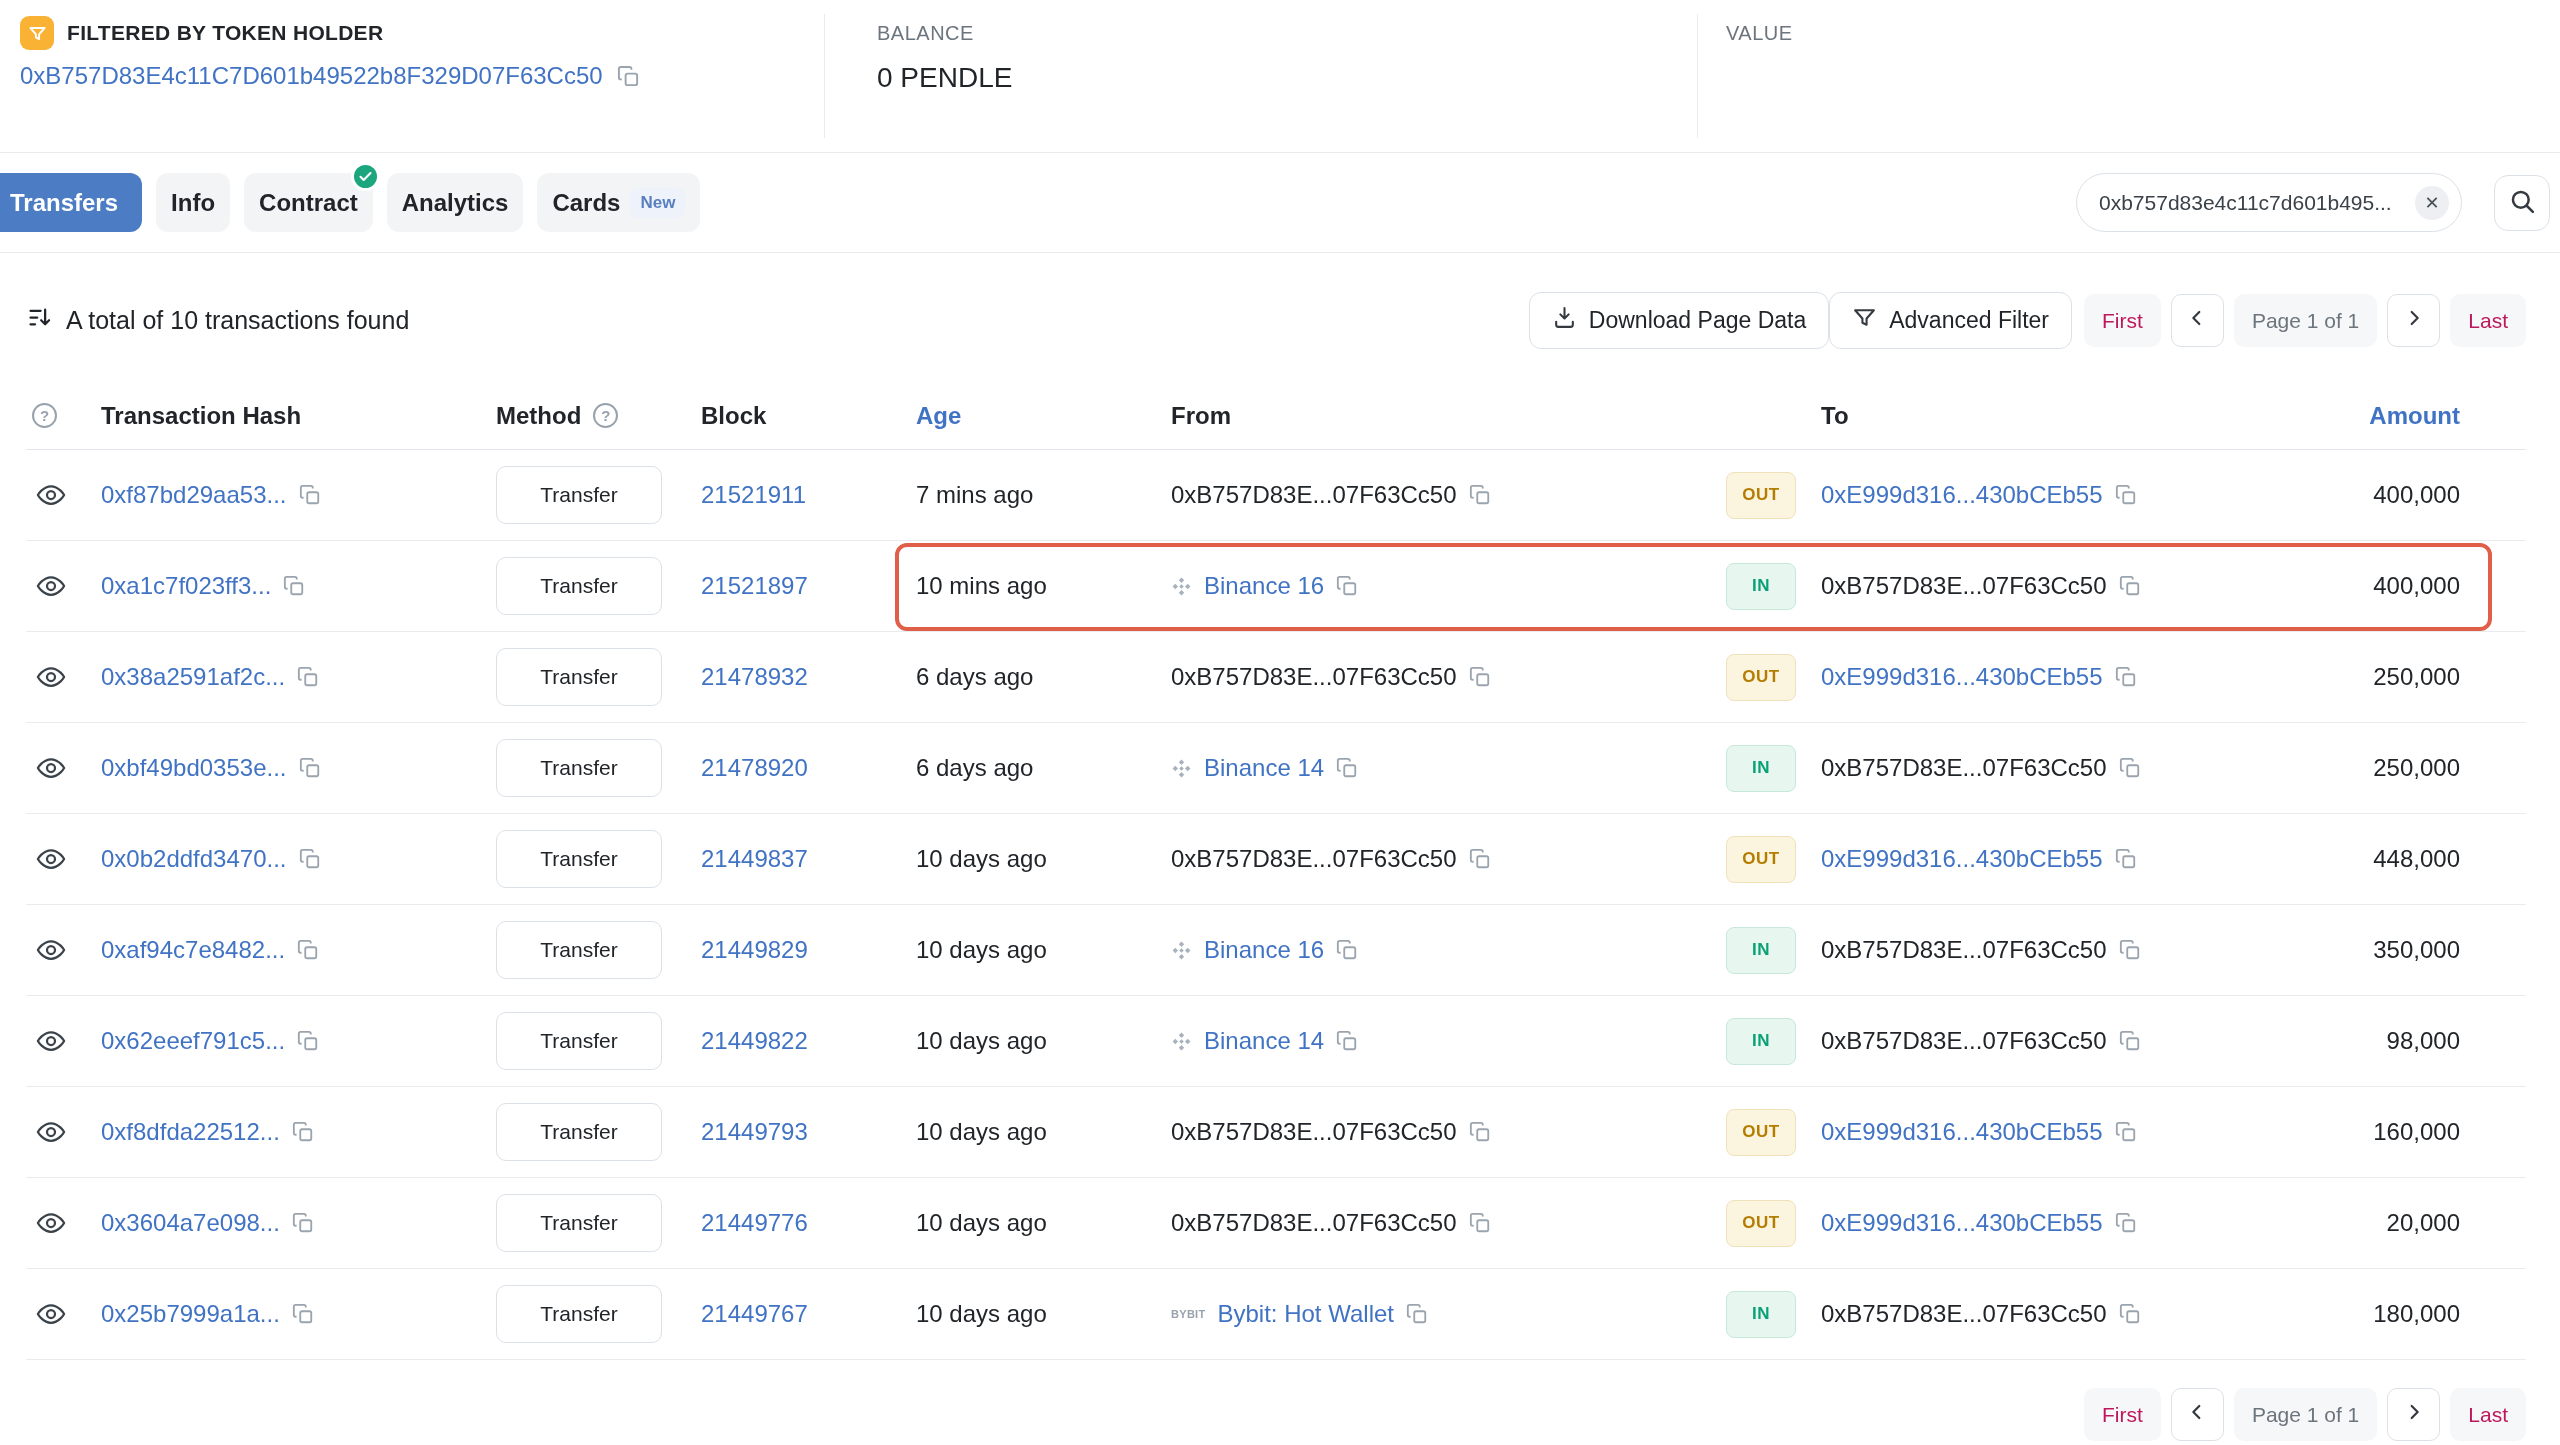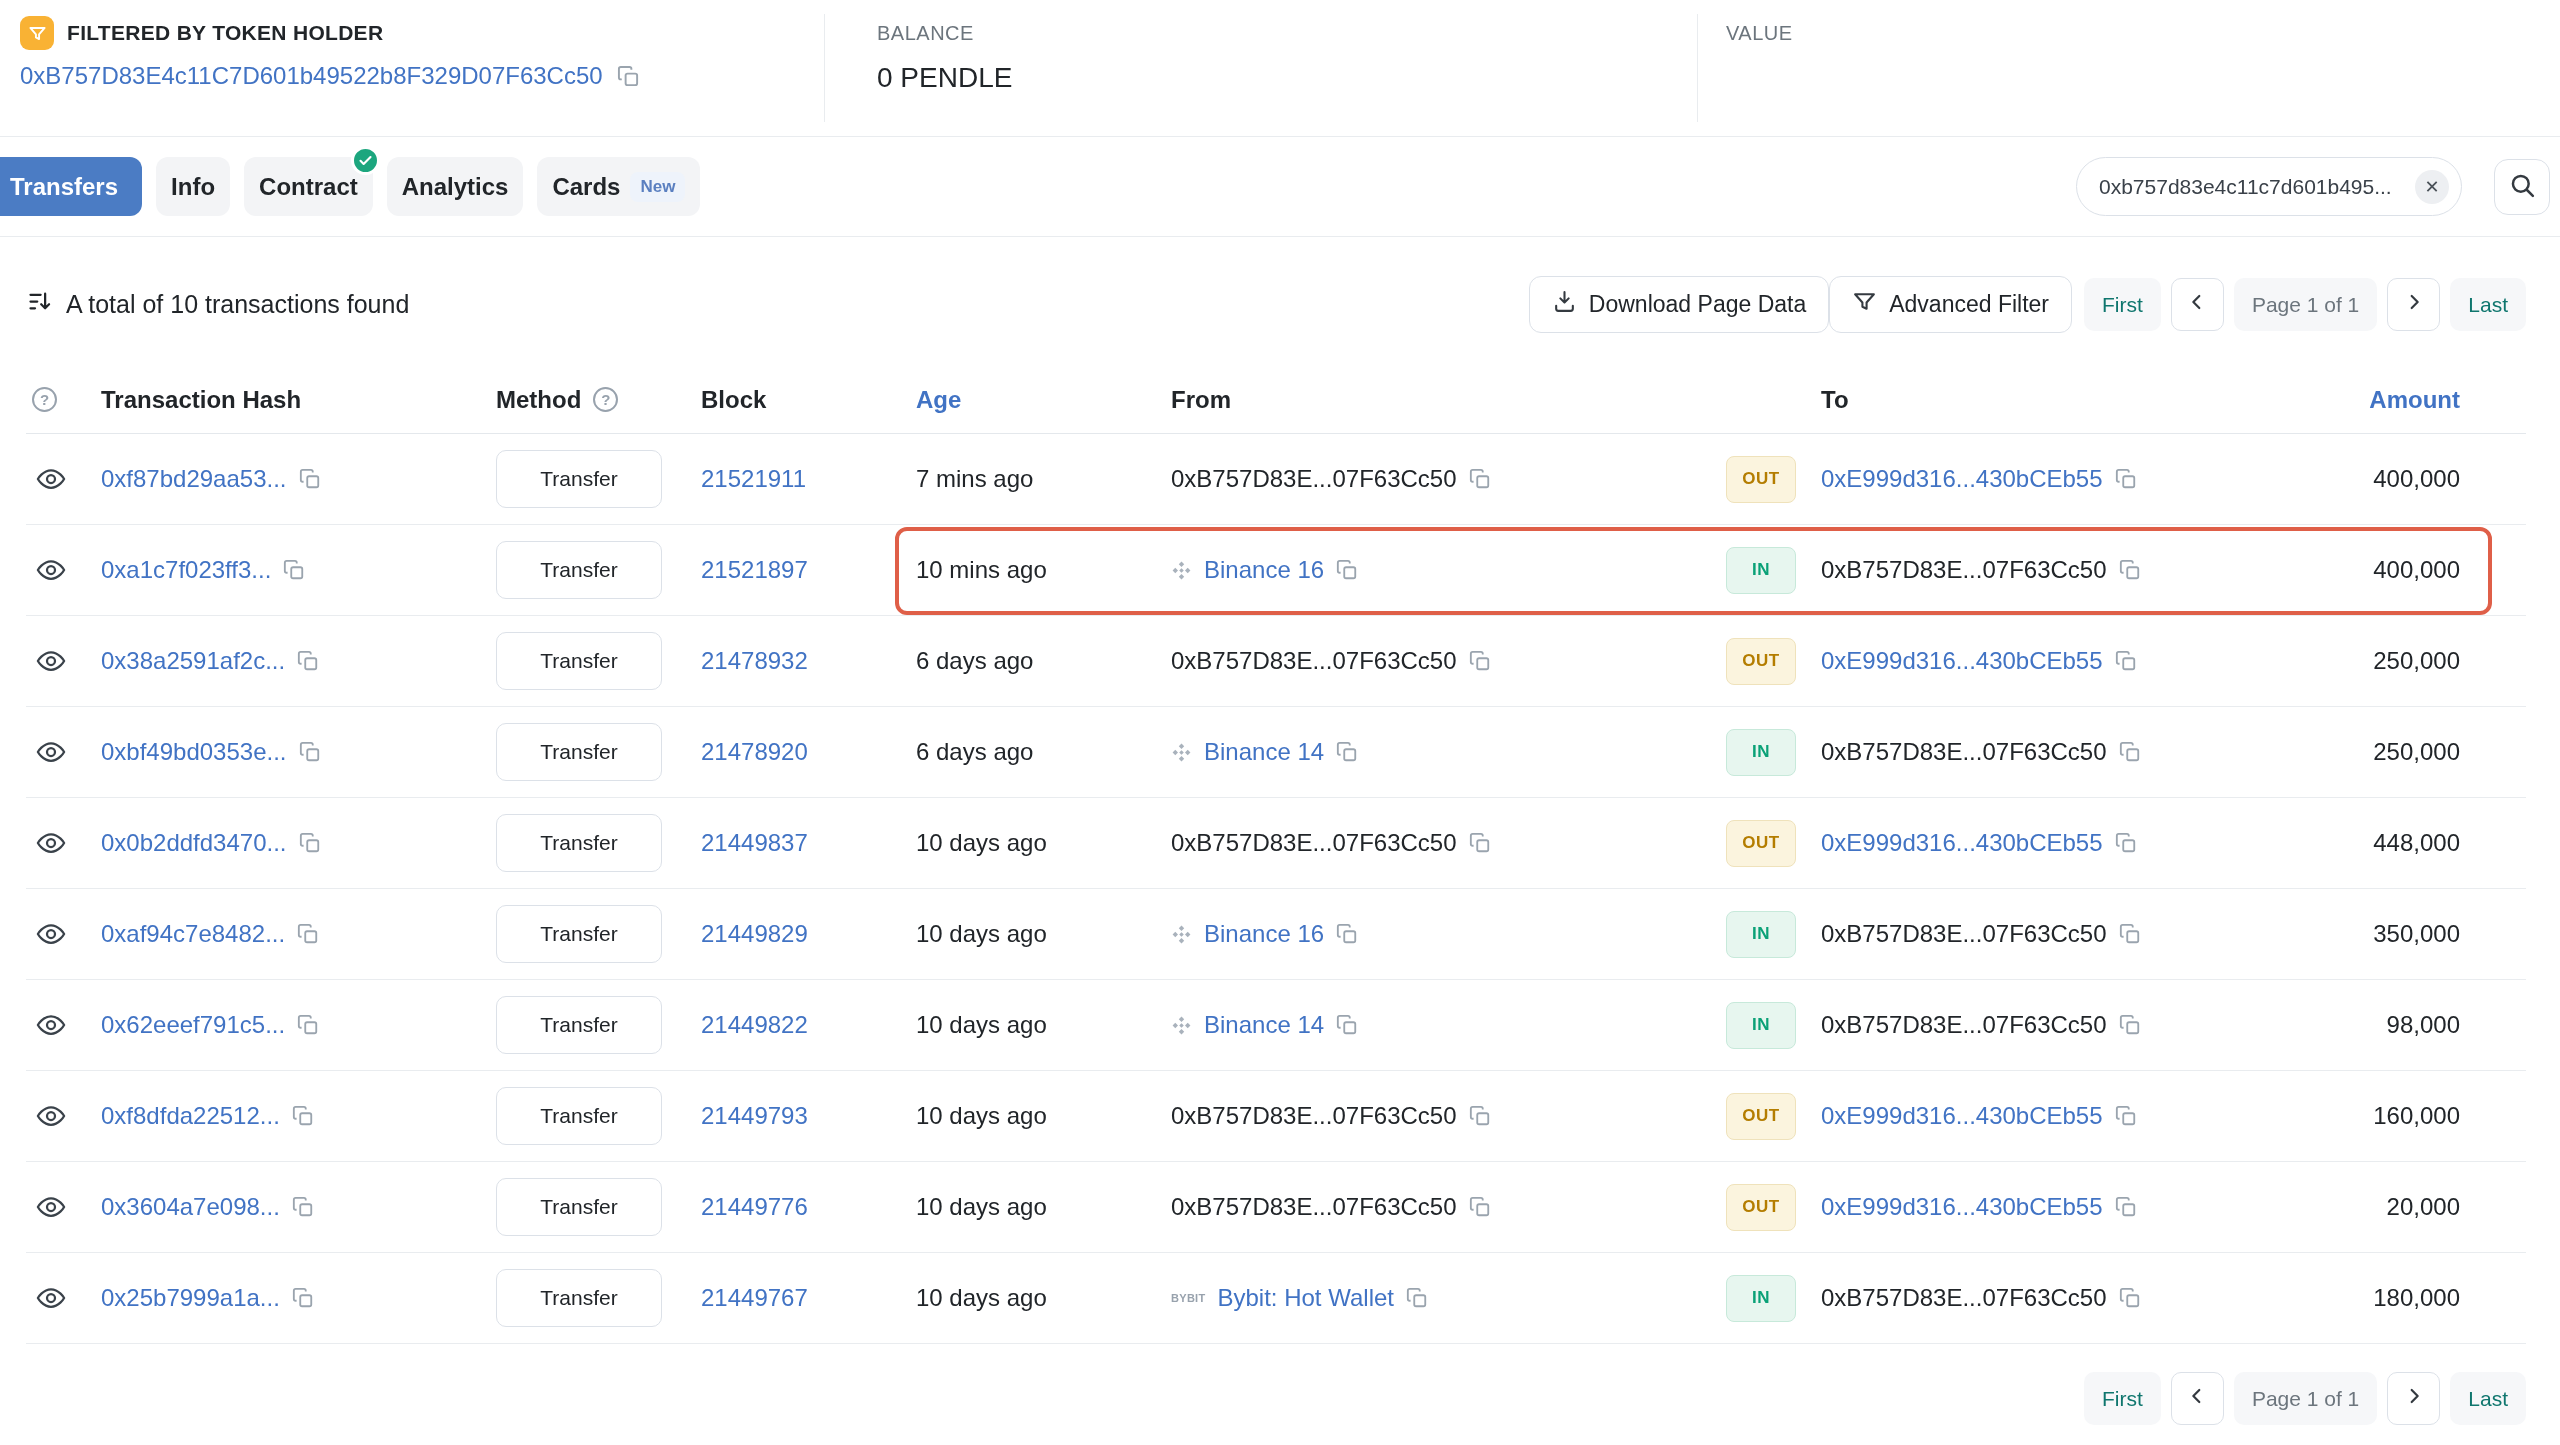--- a/index.html
+++ b/index.html
@@ -25,21 +25,21 @@
     --verified-bg:#1ca67e;
     --border:#e9ecef;
     --btnborder:#dce1e8;
     --gray:#6c757d;
     --icongray:#98a2ad;
   }
   a { text-decoration:none; color:var(--link-color); cursor:pointer; }
   button { font-family:inherit; }
 
   
-  .top-header { display:flex; height:137px; border-bottom:1px solid var(--border); }
+  .top-header { display:flex; height:153px; border-bottom:1px solid var(--border); }
   .vdiv { flex:0 0 1px; background:var(--border); margin:14px 0; }
   .hsec { padding-top:16px; display:flex; flex-direction:column; gap:12px; }
   .hsec1 { flex:0 0 824px; padding-left:20px; }
   .hsec2 { flex:0 0 872px; padding-left:52px; }
   .hsec3 { flex:1; padding-left:28px; }
   .filter-label-row { display:flex; align-items:center; gap:13px; height:34px; }
   .filter-label { font-size:21px; font-weight:bold; letter-spacing:.3px; }
   .token-icon { width:34px; height:34px; border-radius:9px; background:var(--token-icon-bg);
     display:flex; align-items:center; justify-content:center; flex:0 0 34px; }
   .holder-address-row { display:flex; align-items:center; gap:14px; font-size:24px; }
@@ -65,21 +65,21 @@
 
   
   .content { padding:0 34px 0 26px; }
   .toolbar { margin-top:39px; display:flex; align-items:center; }
   .total-group { display:flex; align-items:center; gap:13px; font-size:25px; }
   .toolbar-right { margin-left:auto; display:flex; align-items:center; gap:0; }
   .btn { height:57px; padding:0 22px; border:1px solid var(--btnborder); border-radius:12px; background:#fff;
     font-size:23px; color:#212529; display:flex; align-items:center; gap:12px; cursor:pointer; }
   .pager { display:flex; align-items:center; gap:10px; margin-left:12px; }
   .pg { height:53px; border-radius:10px; font-size:21px; display:flex; align-items:center; padding:0 18px; border:none; }
-  .pg.text-btn { background:#f6f7f9; color:#0f766e; cursor:pointer; }
+  .pg.text-btn { background:#f6f7f9; color:#be185d; cursor:pointer; }
   .pg.page-ind { background:#f6f7f9; color:#6c757d; }
   .pg.nav-btn { width:53px; padding:0; justify-content:center; background:#fff; border:1px solid var(--btnborder); cursor:pointer; }
 
   
   .table-wrap { position:relative; margin-top:33px; }
   .thead, .trow { display:grid; grid-template-columns:75px 395px 205px 215px 255px 530px 120px 465px 1fr; align-items:center; }
   .thead { height:68px; border-bottom:1px solid #e4e8ec; font-weight:bold; font-size:24px; }
   .trow { height:91px; border-bottom:1px solid var(--border); font-size:24px; }
   .c { display:flex; align-items:center; gap:12px; min-width:0; }
   .c-eye { padding-left:6px; }

